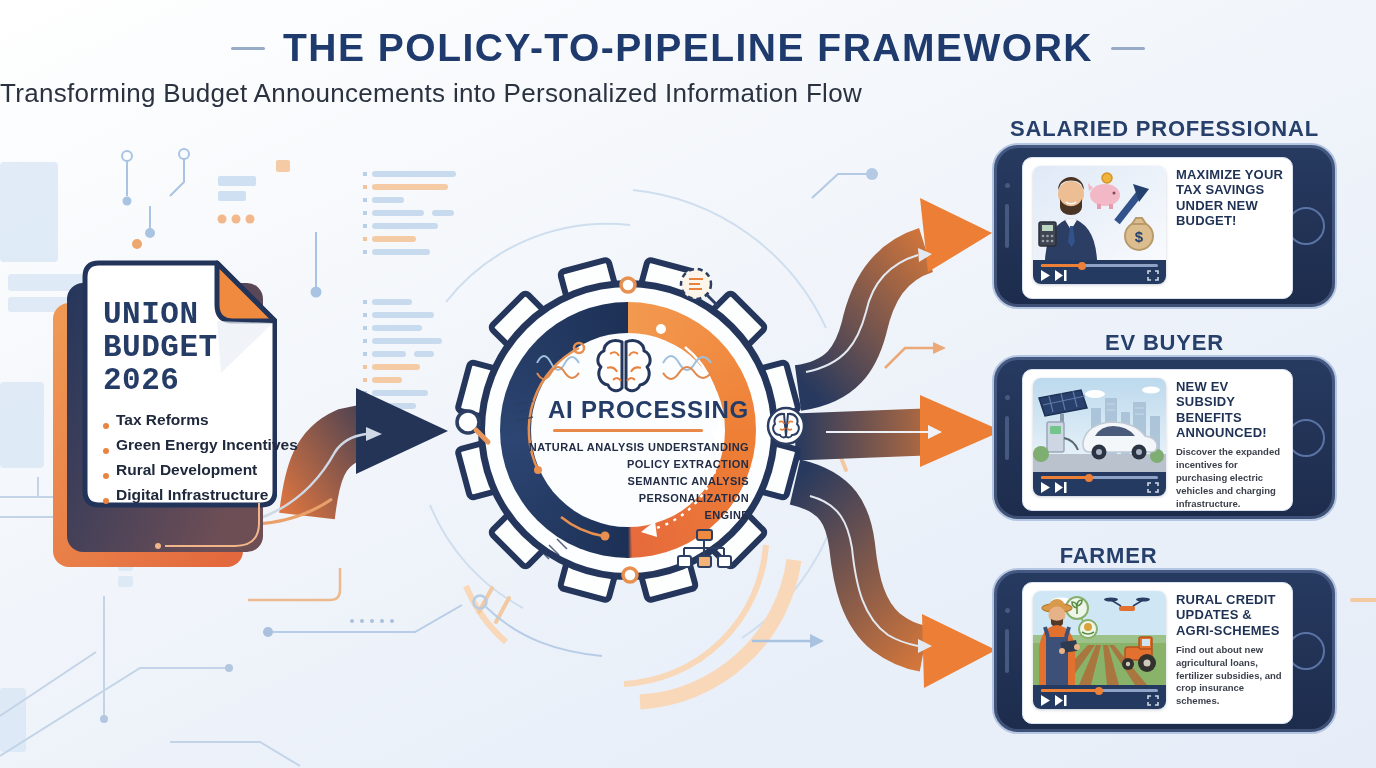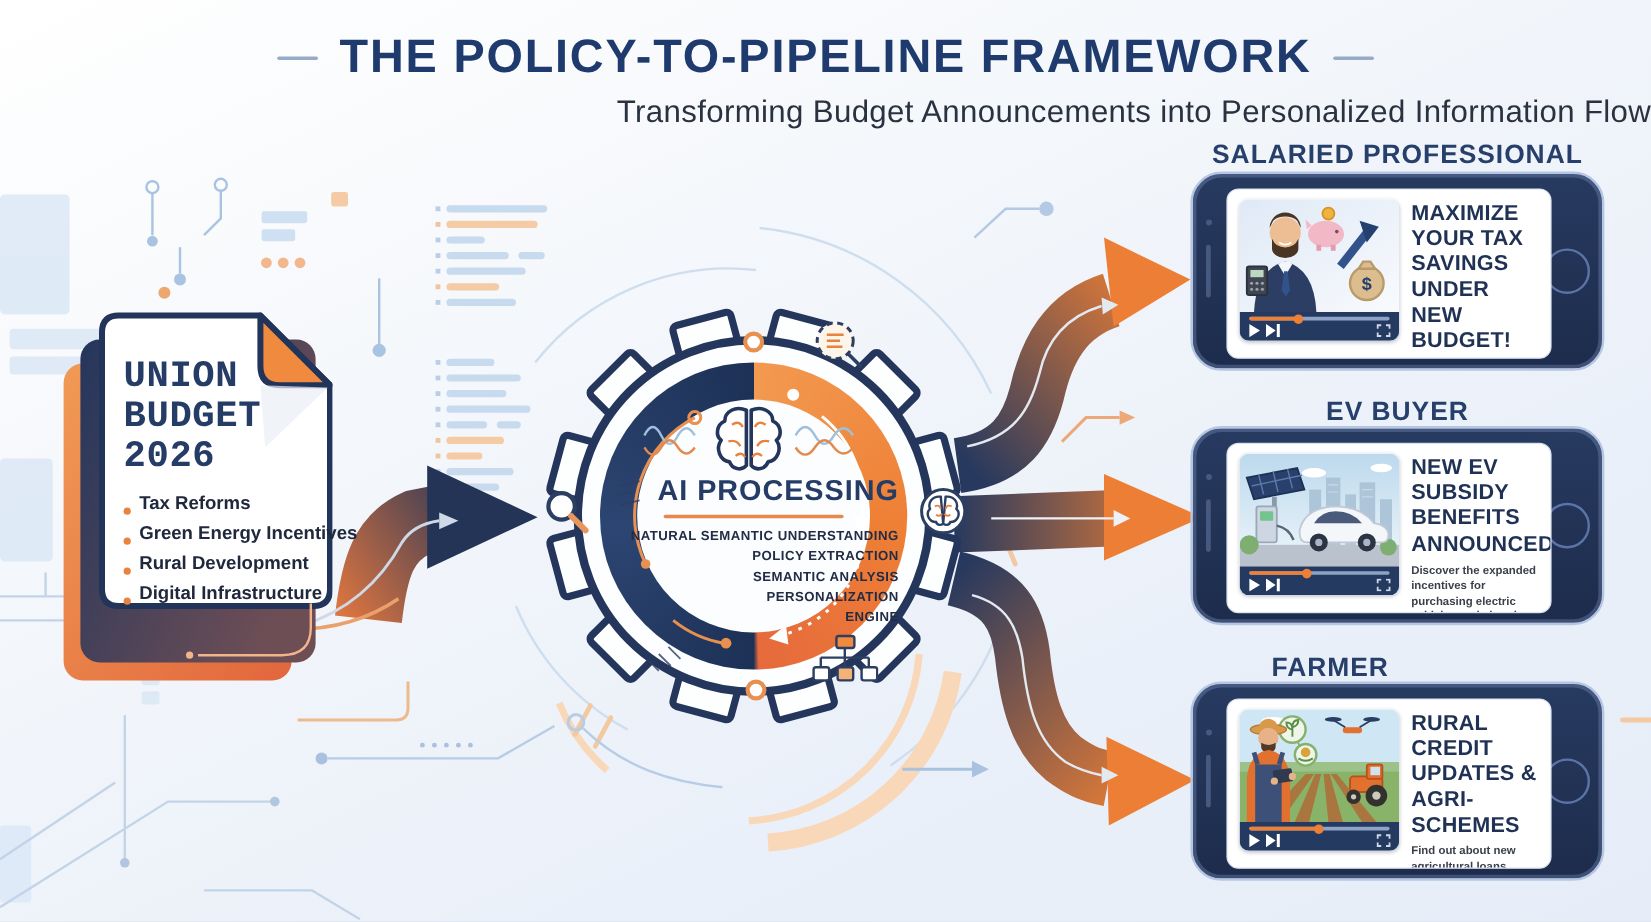--- a/index.html
+++ b/index.html
@@ -6,21 +6,21 @@
   *{box-sizing:border-box;}
   #canvas{
     position:relative;width:1376px;height:768px;overflow:hidden;
     font-family:"Liberation Sans","DejaVu Sans",sans-serif;
     background:linear-gradient(155deg,#ffffff 0%,#f4f7fb 35%,#eaf0f9 70%,#e7edf8 100%);
   }
   svg{display:block;}
   .abs{position:absolute;}
 
   
-  .header{position:absolute;left:0;top:26px;width:100%;text-align:right;z-index:7;}
+  .header{position:absolute;left:0;top:26px;width:100%;text-align:left;z-index:7;}
   .title-row{display:flex;align-items:center;justify-content:center;gap:18px;}
   .title-dash{width:34px;height:3px;background:#97abc8;border-radius:2px;}
   .main-title{
     font-size:39px;font-weight:800;letter-spacing:1.5px;color:#1f3b6e;margin:0;
   }
   .subtitle{margin-top:8px;font-size:26px;font-weight:500;color:#2a3240;letter-spacing:0.3px;}
 
   
   .doc-stack{position:absolute;left:45px;top:253px;width:232px;height:322px;z-index:4;}
   .doc-text{position:absolute;left:58px;top:45px;width:160px;}
@@ -60,21 +60,21 @@
     border:1px solid #d8e2f0;overflow:hidden;}
   .video{position:absolute;left:10px;top:8px;width:133px;height:118px;border-radius:8px;overflow:hidden;box-shadow:0 1px 3px rgba(30,50,90,.25);}
   .thumb{width:133px;height:94px;}
   .controls{position:absolute;left:0;bottom:0;width:133px;height:24px;background:#253a60;}
   .track{position:absolute;left:8px;right:8px;top:4px;height:3px;background:#8fa3c6;border-radius:2px;}
   .fill{position:absolute;left:0;top:0;height:3px;background:#ec8036;border-radius:2px;}
   .fill::after{content:"";position:absolute;right:-3px;top:-2.5px;width:8px;height:8px;border-radius:50%;background:#ec8036;}
   .ctrl-left{position:absolute;left:8px;bottom:3px;}
   .ctrl-right{position:absolute;right:7px;bottom:3px;}
   .copy{position:absolute;left:153px;top:9px;width:108px;}
-  .copy h3{margin:0;font-size:18px;line-height:1.18;font-weight:800;color:#1f3154;letter-spacing:0.2px;}
+  .copy h3{margin:0;font-size:13px;line-height:1.18;font-weight:800;color:#1f3154;letter-spacing:0.2px;}
   .copy p{margin:6px 0 0 0;font-size:9.5px;line-height:1.35;font-weight:600;color:#3a3f4a;}
 </style>
 </head>
 <body>
 
 <div id="canvas">
 
   <svg class="abs" style="left:0;top:0;z-index:1;" width="1376" height="768" viewBox="0 0 1376 768">
 
     <g fill="#dbe8f6" opacity="0.85">
@@ -368,21 +368,21 @@
             <path d="M45,18 q-6,-4 -9,2 M48,32 q-7,-2 -10,4 M42,44 q-5,-4 -8,1"></path>
           </g>
         </svg>
         <svg width="62" height="36" viewBox="0 0 62 36">
           <path d="M4,16 q8,-14 16,0 q8,14 16,0 q8,-12 16,0" stroke="#9fc0dd" stroke-width="2" fill="none"></path>
           <path d="M4,26 q8,12 16,0 q8,-12 16,0 q8,10 16,0" stroke="#e2894c" stroke-width="2" fill="none"></path>
         </svg>
       </div>
       <div class="ai-title">AI PROCESSING</div>
       <div class="ai-divider"></div>
-      <div class="ai-cap">NATURAL SEMANTIC UNDERSTANDING</div>
+      <div class="ai-cap">NATURAL ANALYSIS UNDERSTANDING</div>
       <div class="ai-cap">POLICY EXTRACTION</div>
       <div class="ai-cap">SEMANTIC ANALYSIS</div>
       <div class="ai-cap">PERSONALIZATION
 ENGINE</div>
     </div>
   </div>
 
   <svg class="sat" style="left:450px;top:404px;z-index:6;" width="46" height="46" viewBox="0 0 46 46">
     <circle cx="18" cy="18" r="11" fill="#ffffff" stroke="#2c3f63" stroke-width="3.5"></circle>
     <line x1="26" y1="26" x2="38" y2="38" stroke="#e8975c" stroke-width="5" stroke-linecap="round"></line>

